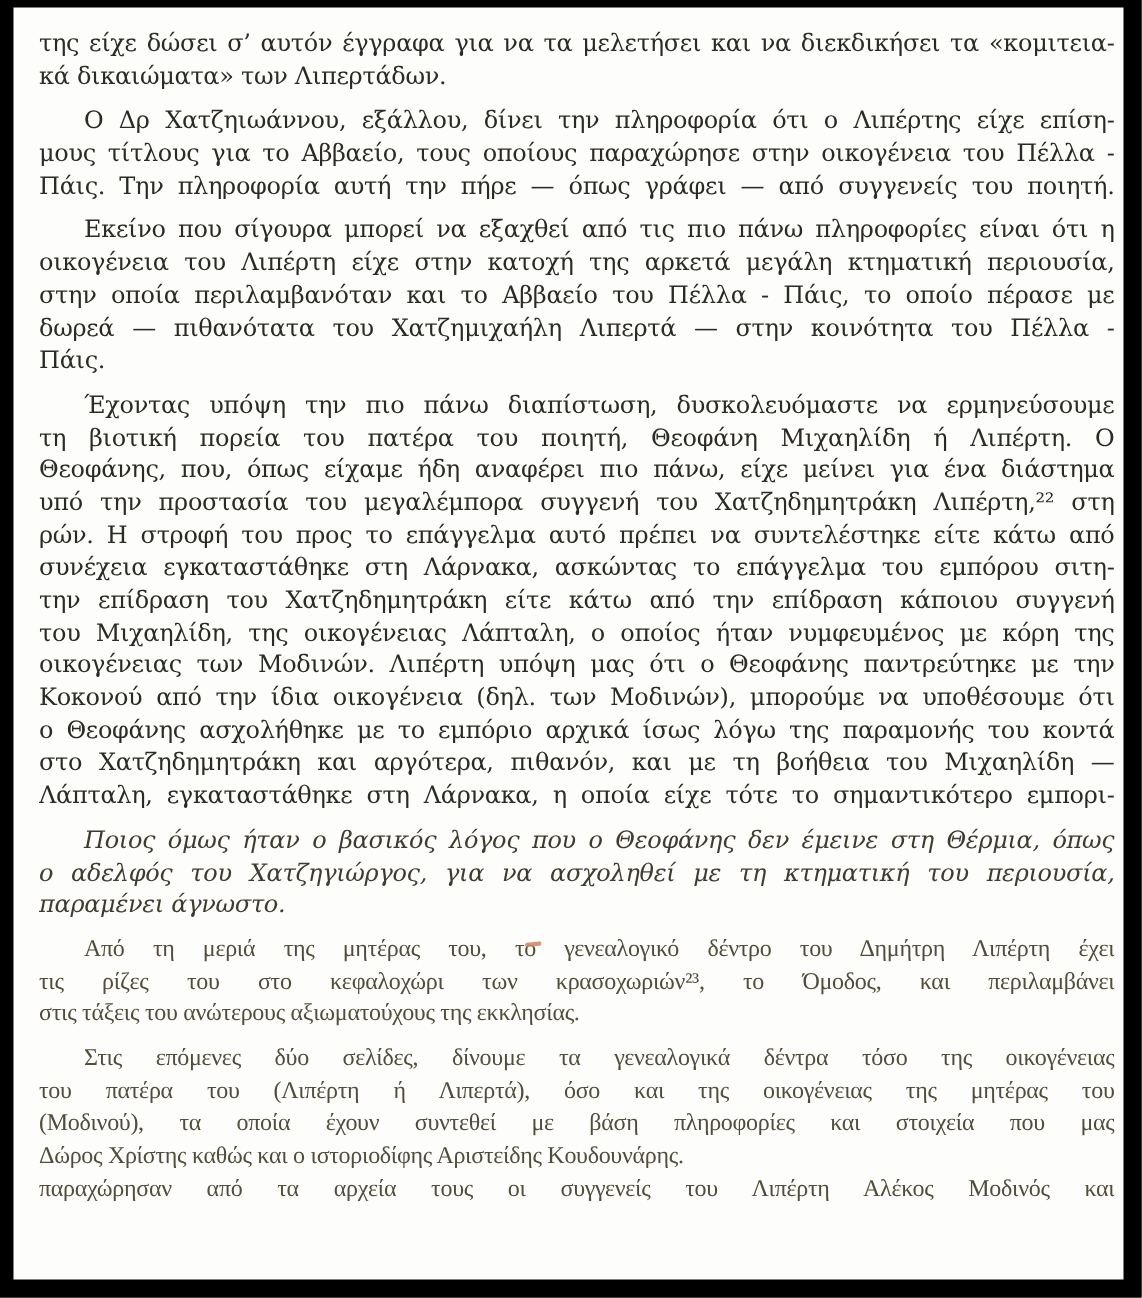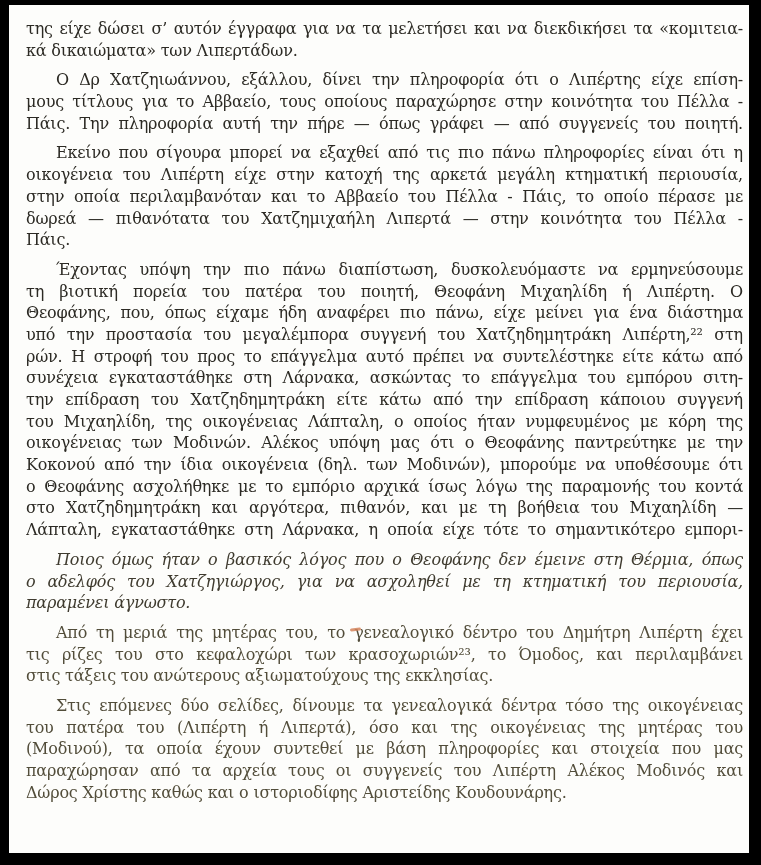--- a/index.html
+++ b/index.html
@@ -39,78 +39,78 @@
     height: 21.7px;
     overflow: hidden;
     text-align: justify;
     text-align-last: justify;
     text-rendering: optimizeLegibility;
   }
   .line.first-indent { padding-left: 30px; }
   .line.last { text-align-last: left; }
   .tone-dark   { color: var(--ink, #2c2a24); }
   .tone-medium { color: var(--ink-medium, #3f3b2f); font-style: italic; }
-  .tone-faded  { color: var(--ink-faded, #524d3a); }
+  .tone-faded  { color: var(--ink-faded, #524d3a); font-family: Liberation Serif, serif; }
   .artifact {
     position: absolute;
     width: 11px;
     height: 3px;
     border-radius: 2px;
     transform: rotate(-6deg);
     opacity: 0.85;
   }
 </style>
 </head>
 <body style="background: rgb(0, 0, 0);">
 
 <div class="page">
   <div class="page-text">
       <div class="para tone-dark">
         <div class="line">της είχε δώσει σ’ αυτόν έγγραφα για να τα μελετήσει και να διεκδικήσει τα «κομιτεια-</div>
         <div class="line last">κά δικαιώματα» των Λιπερτάδων.</div>
       </div>
       <div class="para tone-dark">
         <div class="line first-indent">Ο Δρ Χατζηιωάννου, εξάλλου, δίνει την πληροφορία ότι ο Λιπέρτης είχε επίση-</div>
-        <div class="line">μους τίτλους για το Αββαείο, τους οποίους παραχώρησε στην κοινότητα του Πέλλα -</div>
+        <div class="line">μους τίτλους για το Αββαείο, τους οποίους παραχώρησε στην οικογένεια του Πέλλα -</div>
         <div class="line">Πάις. Την πληροφορία αυτή την πήρε — όπως γράφει — από συγγενείς του ποιητή.</div>
       </div>
       <div class="para tone-dark">
         <div class="line first-indent">Εκείνο που σίγουρα μπορεί να εξαχθεί από τις πιο πάνω πληροφορίες είναι ότι η</div>
         <div class="line">οικογένεια του Λιπέρτη είχε στην κατοχή της αρκετά μεγάλη κτηματική περιουσία,</div>
         <div class="line">στην οποία περιλαμβανόταν και το Αββαείο του Πέλλα - Πάις, το οποίο πέρασε με</div>
         <div class="line">δωρεά — πιθανότατα του Χατζημιχαήλη Λιπερτά — στην κοινότητα του Πέλλα -</div>
         <div class="line last">Πάις.</div>
       </div>
       <div class="para tone-dark">
         <div class="line first-indent">Έχοντας υπόψη την πιο πάνω διαπίστωση, δυσκολευόμαστε να ερμηνεύσουμε</div>
         <div class="line">τη βιοτική πορεία του πατέρα του ποιητή, Θεοφάνη Μιχαηλίδη ή Λιπέρτη. Ο</div>
         <div class="line">Θεοφάνης, που, όπως είχαμε ήδη αναφέρει πιο πάνω, είχε μείνει για ένα διάστημα</div>
         <div class="line">υπό την προστασία του μεγαλέμπορα συγγενή του Χατζηδημητράκη Λιπέρτη,²² στη</div>
         <div class="line">ρών. Η στροφή του προς το επάγγελμα αυτό πρέπει να συντελέστηκε είτε κάτω από</div>
         <div class="line">συνέχεια εγκαταστάθηκε στη Λάρνακα, ασκώντας το επάγγελμα του εμπόρου σιτη-</div>
         <div class="line">την επίδραση του Χατζηδημητράκη είτε κάτω από την επίδραση κάποιου συγγενή</div>
         <div class="line">του Μιχαηλίδη, της οικογένειας Λάπταλη, ο οποίος ήταν νυμφευμένος με κόρη της</div>
-        <div class="line">οικογένειας των Μοδινών. Αλέκος υπόψη μας ότι ο Θεοφάνης παντρεύτηκε με την</div>
+        <div class="line">οικογένειας των Μοδινών. Λιπέρτη υπόψη μας ότι ο Θεοφάνης παντρεύτηκε με την</div>
         <div class="line">Κοκονού από την ίδια οικογένεια (δηλ. των Μοδινών), μπορούμε να υποθέσουμε ότι</div>
         <div class="line">ο Θεοφάνης ασχολήθηκε με το εμπόριο αρχικά ίσως λόγω της παραμονής του κοντά</div>
         <div class="line">στο Χατζηδημητράκη και αργότερα, πιθανόν, και με τη βοήθεια του Μιχαηλίδη —</div>
         <div class="line">Λάπταλη, εγκαταστάθηκε στη Λάρνακα, η οποία είχε τότε το σημαντικότερο εμπορι-</div>
       </div>
       <div class="para tone-medium">
         <div class="line first-indent">Ποιος όμως ήταν ο βασικός λόγος που ο Θεοφάνης δεν έμεινε στη Θέρμια, όπως</div>
         <div class="line">ο αδελφός του Χατζηγιώργος, για να ασχοληθεί με τη κτηματική του περιουσία,</div>
         <div class="line last">παραμένει άγνωστο.</div>
       </div>
       <div class="para tone-faded">
         <div class="line first-indent">Από τη μεριά της μητέρας του, το γενεαλογικό δέντρο του Δημήτρη Λιπέρτη έχει</div>
         <div class="line">τις ρίζες του στο κεφαλοχώρι των κρασοχωριών²³, το Όμοδος, και περιλαμβάνει</div>
         <div class="line last">στις τάξεις του ανώτερους αξιωματούχους της εκκλησίας.</div>
       </div>
       <div class="para tone-faded">
         <div class="line first-indent">Στις επόμενες δύο σελίδες, δίνουμε τα γενεαλογικά δέντρα τόσο της οικογένειας</div>
         <div class="line">του πατέρα του (Λιπέρτη ή Λιπερτά), όσο και της οικογένειας της μητέρας του</div>
         <div class="line">(Μοδινού), τα οποία έχουν συντεθεί με βάση πληροφορίες και στοιχεία που μας</div>
+        <div class="line last">Δώρος Χρίστης καθώς και ο ιστοριοδίφης Αριστείδης Κουδουνάρης.</div>
         <div class="line">παραχώρησαν από τα αρχεία τους οι συγγενείς του Λιπέρτη Αλέκος Μοδινός και</div>
-        <div class="line last">Δώρος Χρίστης καθώς και ο ιστοριοδίφης Αριστείδης Κουδουνάρης.</div>
       </div>
     </div>
   <div class="artifact" style="background: rgb(212, 132, 92); left: 341px; top: 623px;"></div>
 </div>
 
 </body></html>

